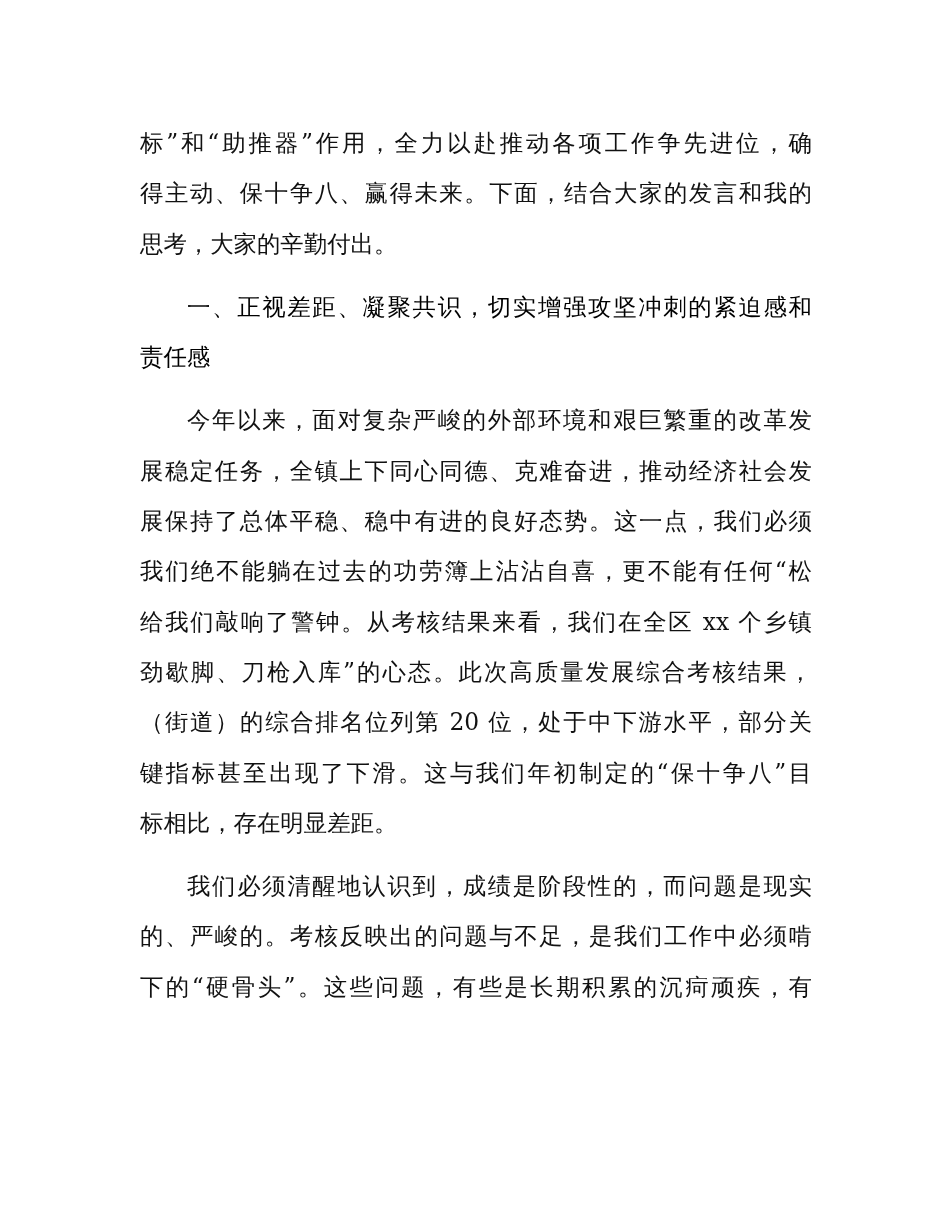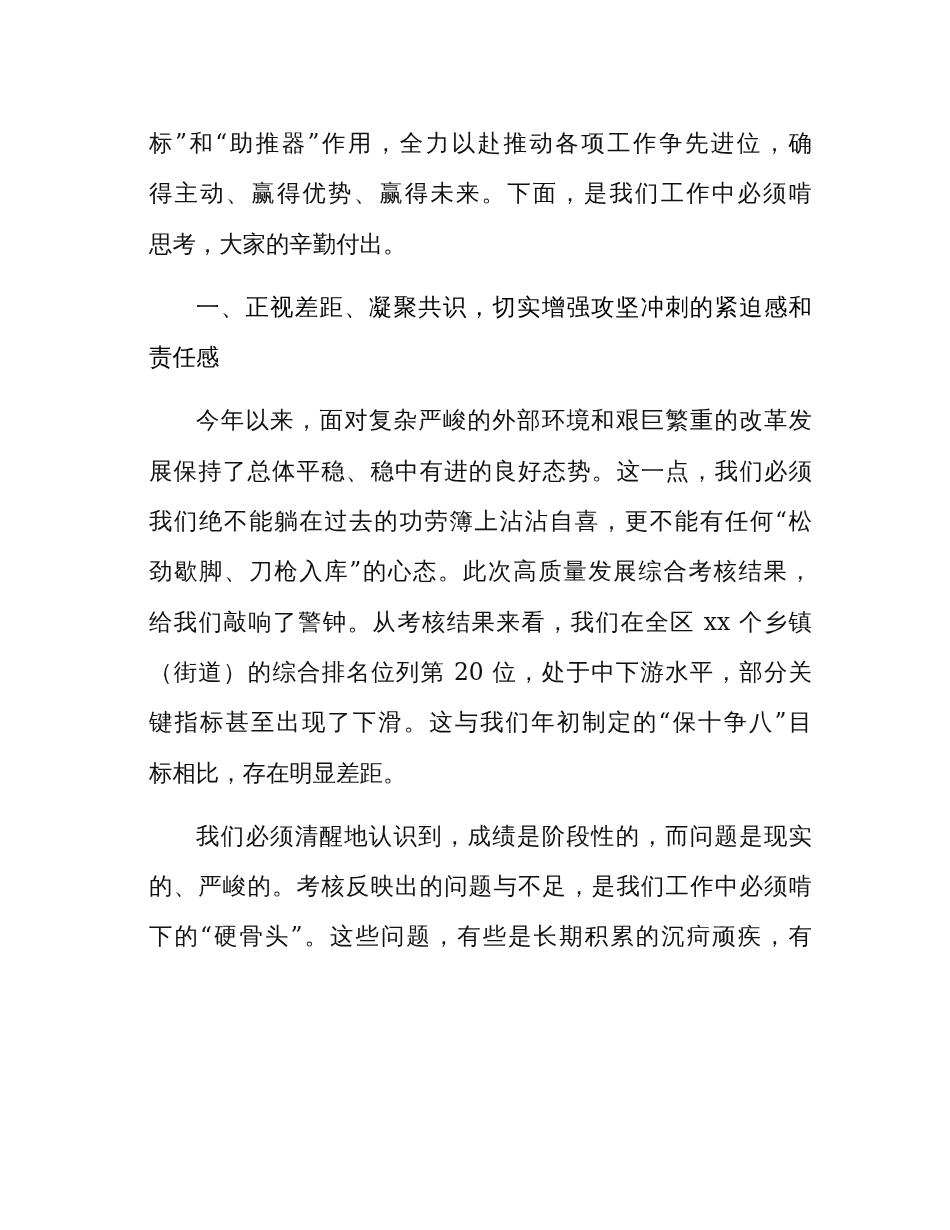--- a/index.html
+++ b/index.html
@@ -4,52 +4,53 @@
 <style>
   html, body { margin:0; padding:0; background:#ffffff; }
   body { width:950px; height:1230px; position:relative; overflow:hidden; }
   .page {
     position:absolute; left:140px; top:118px; width:672px;
     font-family: "DejaVu Serif", "Liberation Serif", serif;
     color:#111111;
     font-size:23.4px;
     line-height:50.3px;
   }
-  .line { display:block; white-space:nowrap; height:50.3px; text-align:justify; text-align-last:justify;margin-left:9px; }
+  .line { display:block; white-space:nowrap; height:50.3px; text-align:justify; text-align-last:justify; }
   .line.last { text-align-last:left; }
   .gap { height:13px; }
   .heading { font-family: "DejaVu Sans", "Liberation Sans", sans-serif; font-weight:normal; color:#000; }
   .indent { padding-left:47px; }
 </style>
 </head>
 <body>
 
 <div class="page">
 
   <div>
     <span class="line">标”和“助推器”作用，全力以赴推动各项工作争先进位，确</span>
-    <span class="line">得主动、赢得优势、赢得未来。下面，是我们工作中必须啃</span>
+    <span class="line">得主动、保十争八、赢得未来。下面，结合大家的发言和我的</span>
     <span class="line last">思考，大家的辛勤付出。</span>
   </div>
 
   <div class="gap"></div>
 
   <div class="heading">
     <span class="line indent">一、正视差距、凝聚共识，切实增强攻坚冲刺的紧迫感和</span>
     <span class="line last">责任感</span>
   </div>
 
   <div class="gap"></div>
 
   <div>
     <span class="line indent">今年以来，面对复杂严峻的外部环境和艰巨繁重的改革发</span>
+    <span class="line">展稳定任务，全镇上下同心同德、克难奋进，推动经济社会发</span>
     <span class="line">展保持了总体平稳、稳中有进的良好态势。这一点，我们必须</span>
     <span class="line">我们绝不能躺在过去的功劳簿上沾沾自喜，更不能有任何“松</span>
+    <span class="line">给我们敲响了警钟。从考核结果来看，我们在全区 xx 个乡镇</span>
     <span class="line">劲歇脚、刀枪入库”的心态。此次高质量发展综合考核结果，</span>
-    <span class="line">给我们敲响了警钟。从考核结果来看，我们在全区 xx 个乡镇</span>
     <span class="line">（街道）的综合排名位列第 20 位，处于中下游水平，部分关</span>
     <span class="line">键指标甚至出现了下滑。这与我们年初制定的“保十争八”目</span>
     <span class="line last">标相比，存在明显差距。</span>
   </div>
 
   <div class="gap"></div>
 
   <div>
     <span class="line indent">我们必须清醒地认识到，成绩是阶段性的，而问题是现实</span>
     <span class="line">的、严峻的。考核反映出的问题与不足，是我们工作中必须啃</span>

